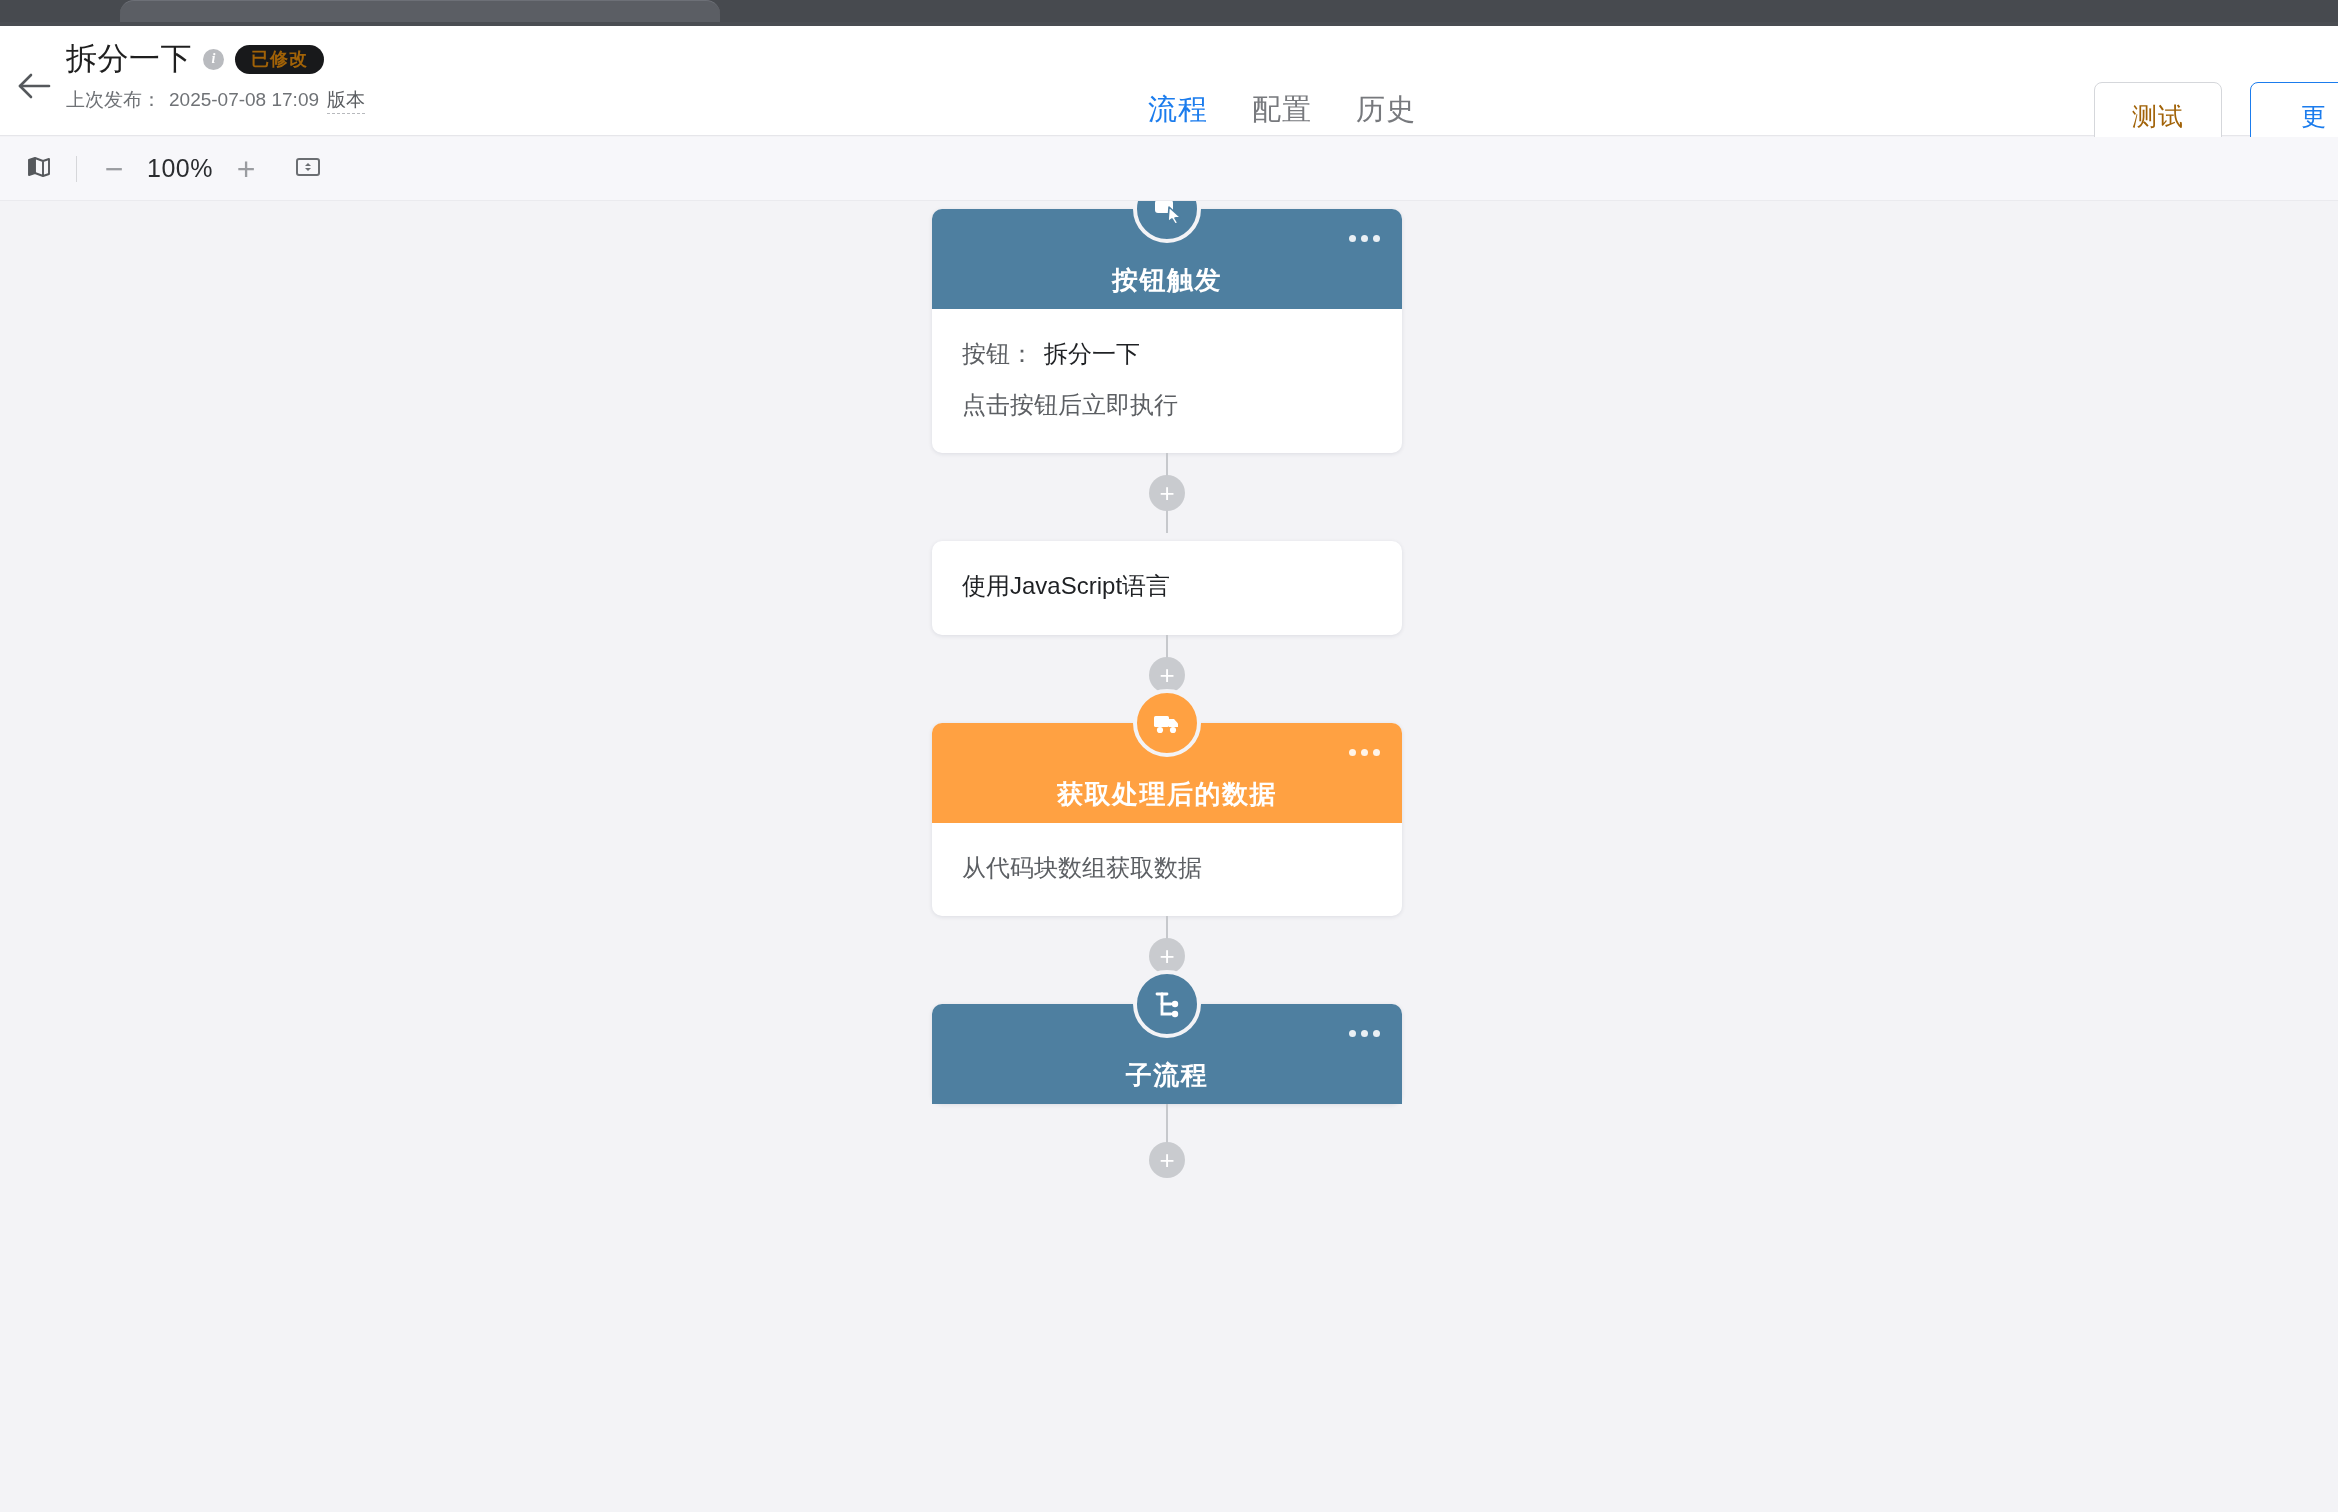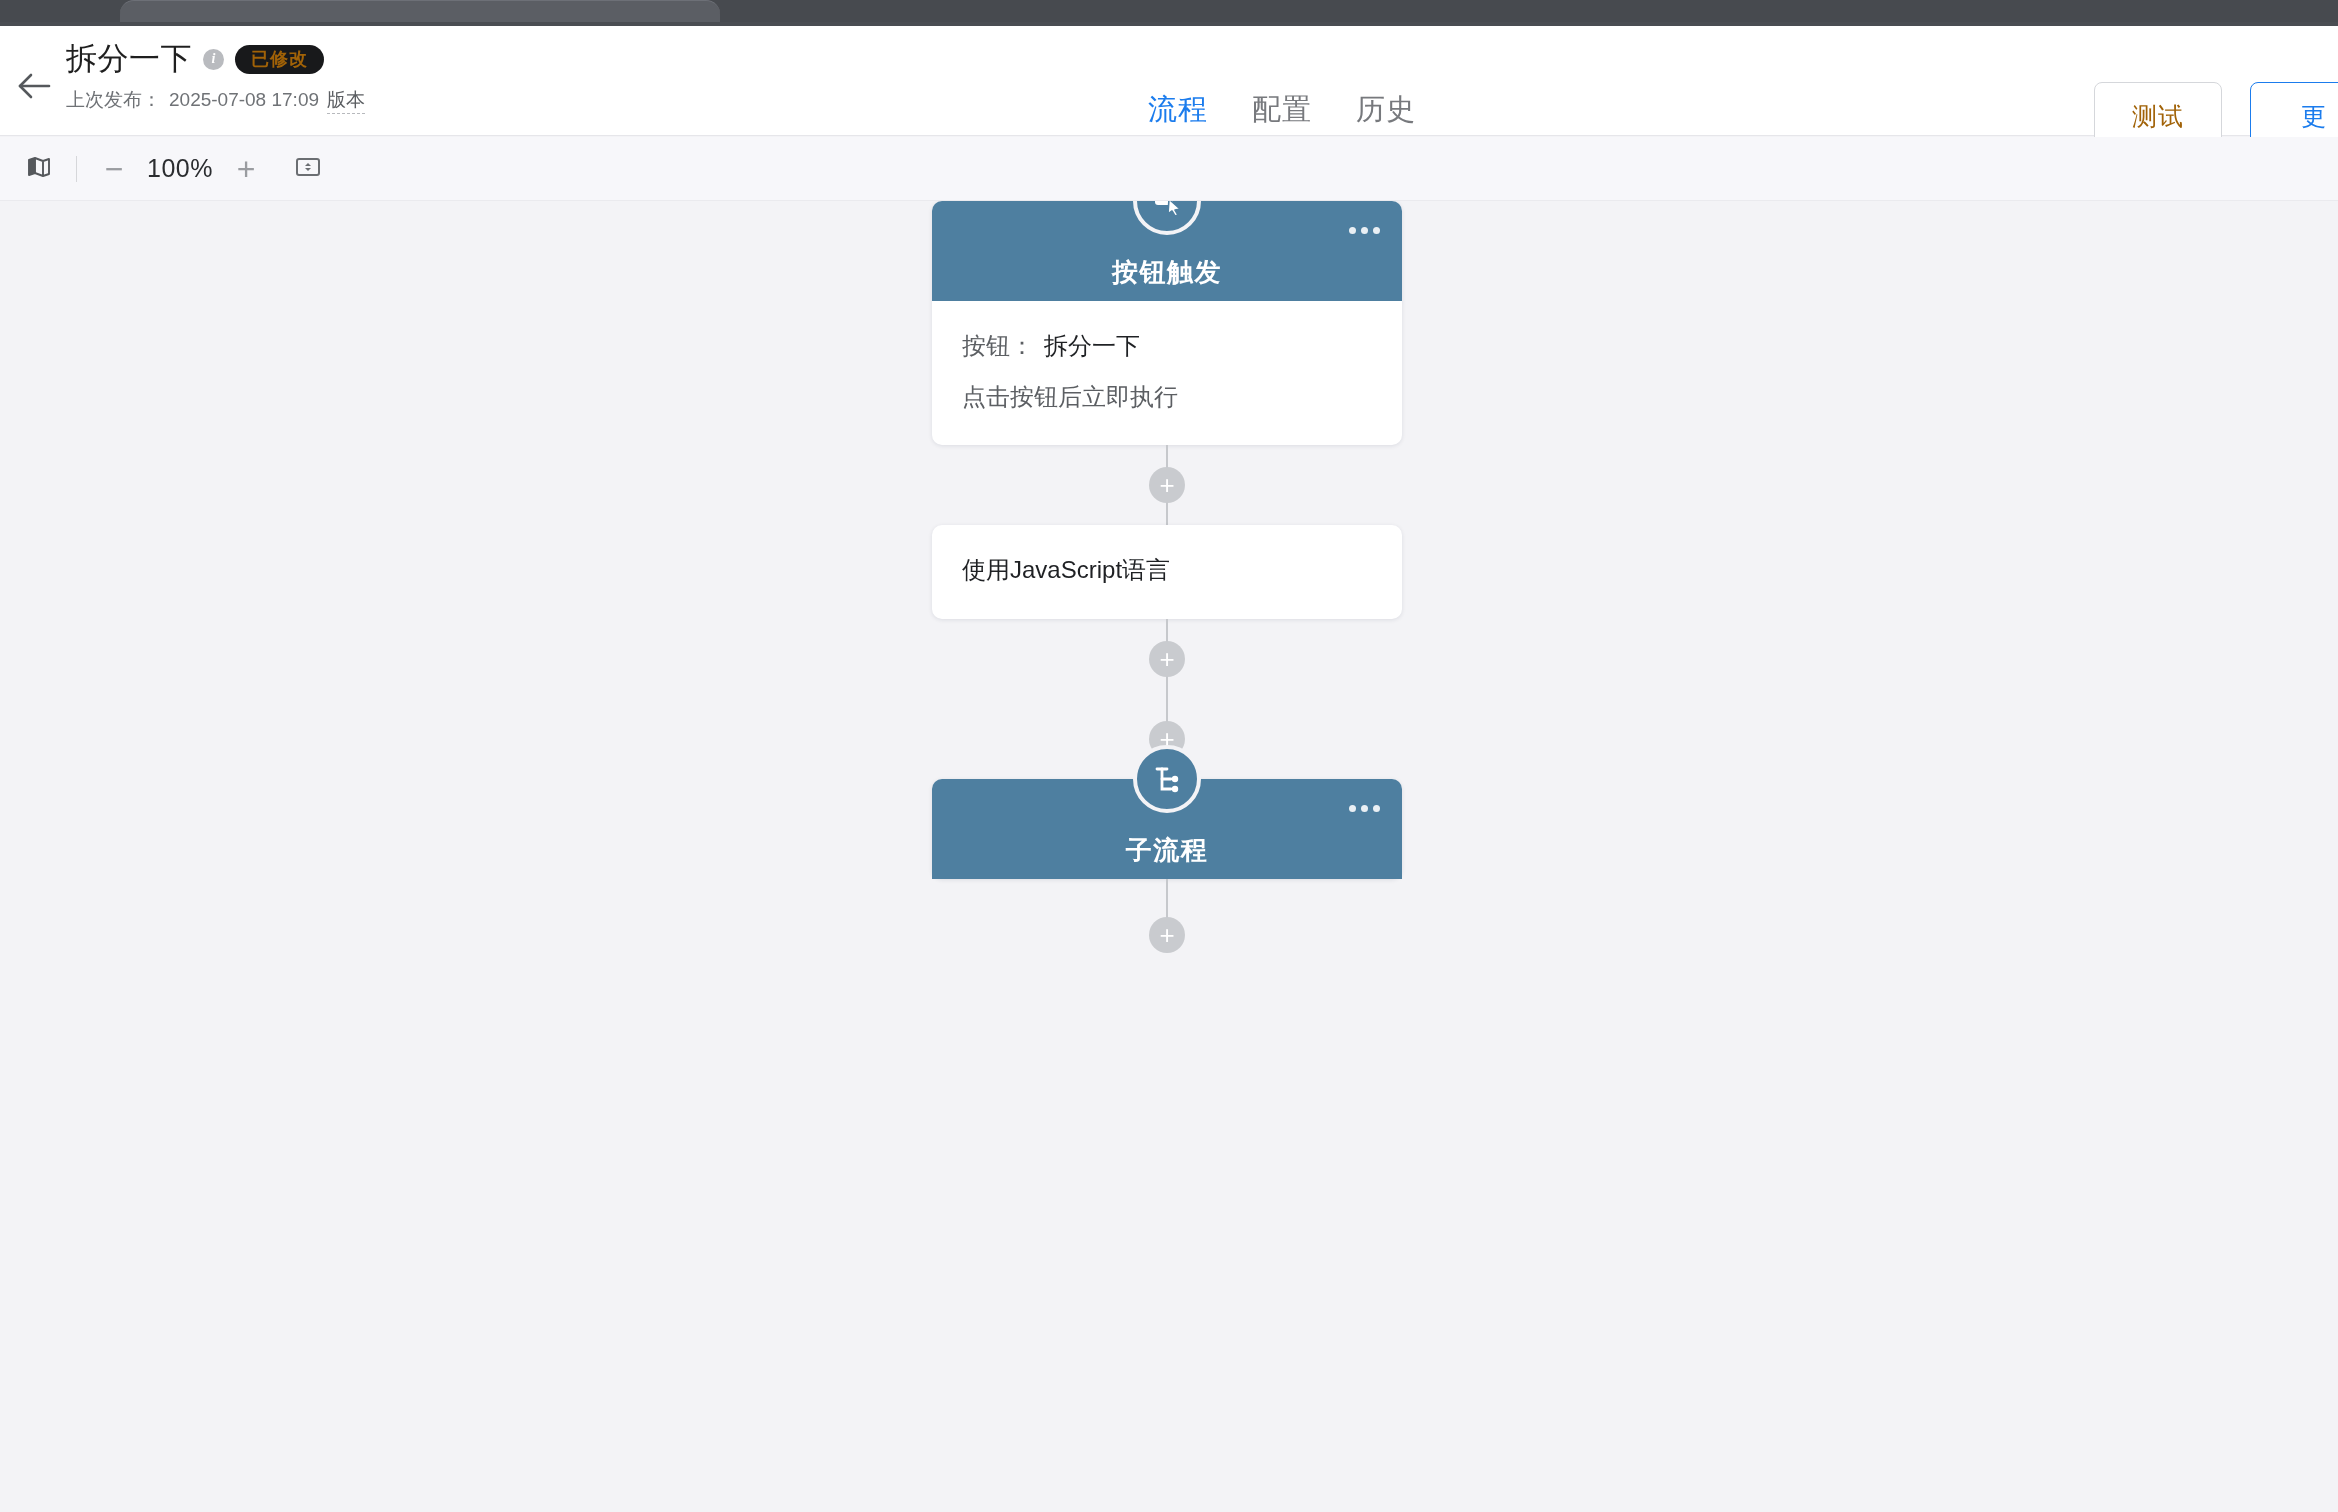--- a/index.html
+++ b/index.html
@@ -146,21 +146,21 @@
     overflow: hidden;
   }
   .flow { position: absolute; left: 932px; top: 0; width: 470px; }
 
   
   .node {
     position: relative; width: 470px;
     border-radius: 10px;
     background: #ffffff;
     box-shadow: 0 1px 4px rgba(20,30,60,0.10);
-    margin-top: 0;
+    margin-top: 8px;
   }
   .node-head {
     position: relative;
     height: 100px;
     border-top-left-radius: 10px; border-top-right-radius: 10px;
     display: flex; align-items: flex-end; justify-content: center;
     padding-bottom: 12px;
   }
   .node-head.blue { background: #4e7fa0; }
   .node-head.orange { background: #ffa142; }
@@ -329,20 +329,43 @@
           <span style="color:#1f2124">使用JavaScript语言</span>
         </div>
       </div>
     </div>
 
     <div class="connector">
       <div class="line"></div>
       <div class="plus">+</div>
     </div>
 
+    <div class="node">
+      <div class="node-head orange">
+        <div class="node-icon orange">
+          <svg width="32" height="32" viewBox="0 0 32 32" fill="#ffffff">
+            <rect x="3" y="9" width="15" height="11" rx="1.6"></rect>
+            <path d="M18 12 h5 l4 4.5 V20 H18 Z"></path>
+            <circle cx="9" cy="23" r="3.1"></circle>
+            <circle cx="22" cy="23" r="3.1"></circle>
+          </svg>
+        </div>
+        <div class="node-menu">
+            <i></i>
+            <i></i>
+            <i></i>
+          </div>
+        <div class="node-title">获取处理后的数据</div>
+      </div>
+      <div class="node-body">
+        <div class="node-line">
+          <span>从代码块数组获取数据</span>
+        </div>
+      </div>
+    </div>
 
     <div class="connector">
       <div class="line"></div>
       <div class="plus">+</div>
     </div>
 
     <div class="node">
       <div class="node-head blue">
         <div class="node-icon blue">
           <svg width="32" height="32" viewBox="0 0 32 32" fill="none" stroke="#ffffff" stroke-width="2.8" stroke-linecap="round">

